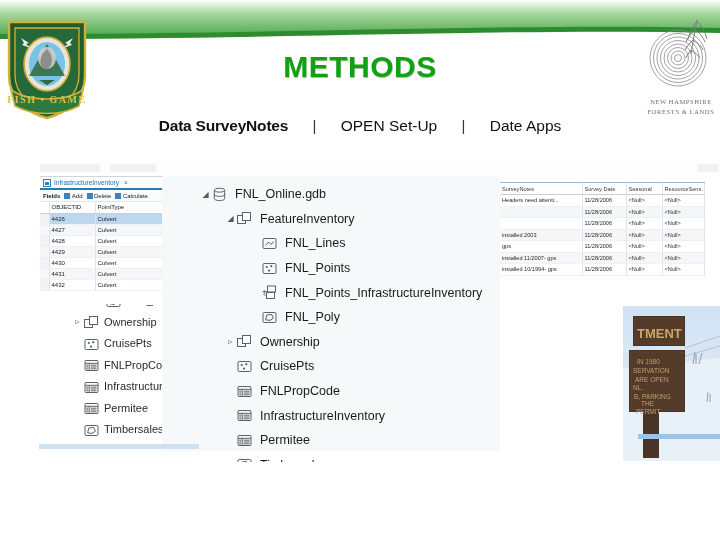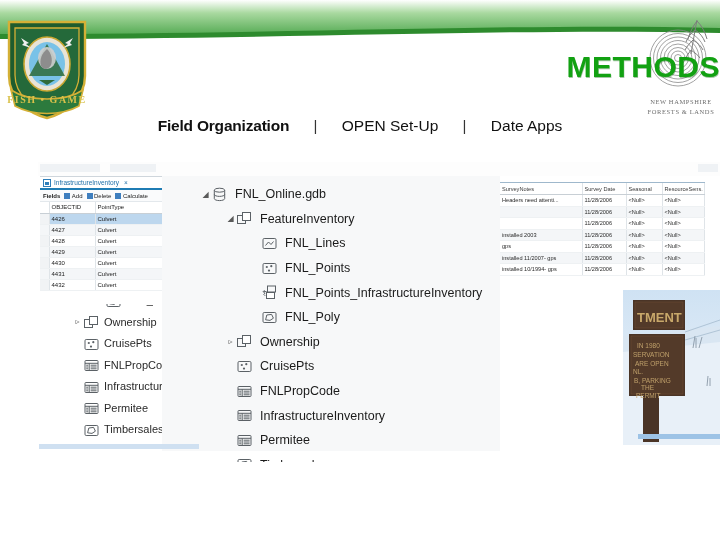--- a/index.html
+++ b/index.html
@@ -22,21 +22,21 @@
   .nhfl { position:absolute; left:645px; top:12px; width:72px; height:104px; text-align:center; }
   .nhfl .nhfl-text {
     font-family:"Liberation Serif", serif;
     font-size:6.5px; letter-spacing:.6px; color:#6f6f6f; line-height:9px;
     margin-top:1px;
   }
 
   
   .methods-title {
     position:absolute; left:0; top:50px; width:720px;
-    text-align:right;
+    text-align:center;
     font-size:30px; font-weight:bold; color:#12a112;
     letter-spacing:.5px;
     text-shadow:0.5px 0.5px 0 rgba(0,90,0,.35);
   }
   .subnav {
     position:absolute; left:0; top:116px; width:720px;
     text-align:center; color:#111; font-size:15.5px;
     white-space:nowrap;
   }
   .subnav .item { display:inline-block; vertical-align:middle; }
@@ -114,21 +114,21 @@
   table.rt th, table.rt td {
     font-size:5.6px; color:#2b2b2b; height:11.5px; padding:0 2px;
     border-right:1px solid #dfe4e8; border-bottom:1px solid #eef1f3;
     text-align:left; white-space:nowrap; overflow:hidden;
   }
   table.rt th { border-bottom:1px solid #c8cfd5; font-weight:normal; color:#3a3a3a; }
   table.rt tr.alt td { background:#f4f6f8; }
 
   
   .photo {
-    position:absolute; left:585px; top:128px; width:97px; height:199px;
+    position:absolute; left:585px; top:144px; width:97px; height:199px;
     overflow:hidden;
   }
   .photo svg { display:block; }
 
   
   .fg-panel {
     position:absolute; left:124px; top:14px; width:338px; height:275px;
     background:#ffffff;
   }
   .fg-panel .tree-shade {
@@ -217,21 +217,21 @@
       <path d="M46,38 C50,41 53,43 55,46"></path>
     </g>
   </svg>
   <div class="nhfl-text">NEW HAMPSHIRE</div>
   <div class="nhfl-text">FORESTS &amp; LANDS</div>
 </div>
 
 <div class="methods-title">METHODS</div>
 
 <div class="subnav">
-  <span class="item active">Field Organization</span>
+  <span class="item active">Data SurveyNotes</span>
   <span class="sep">|</span>
   <span class="item">OPEN Set-Up</span>
   <span class="sep">|</span>
   <span class="item">Date Apps</span>
 </div>
 
 <div class="shot">
 
   <div class="chrome-strip">
     <div class="chrome-ghost" style="left:2px;top:2px;width:60px;height:8px;"></div>

